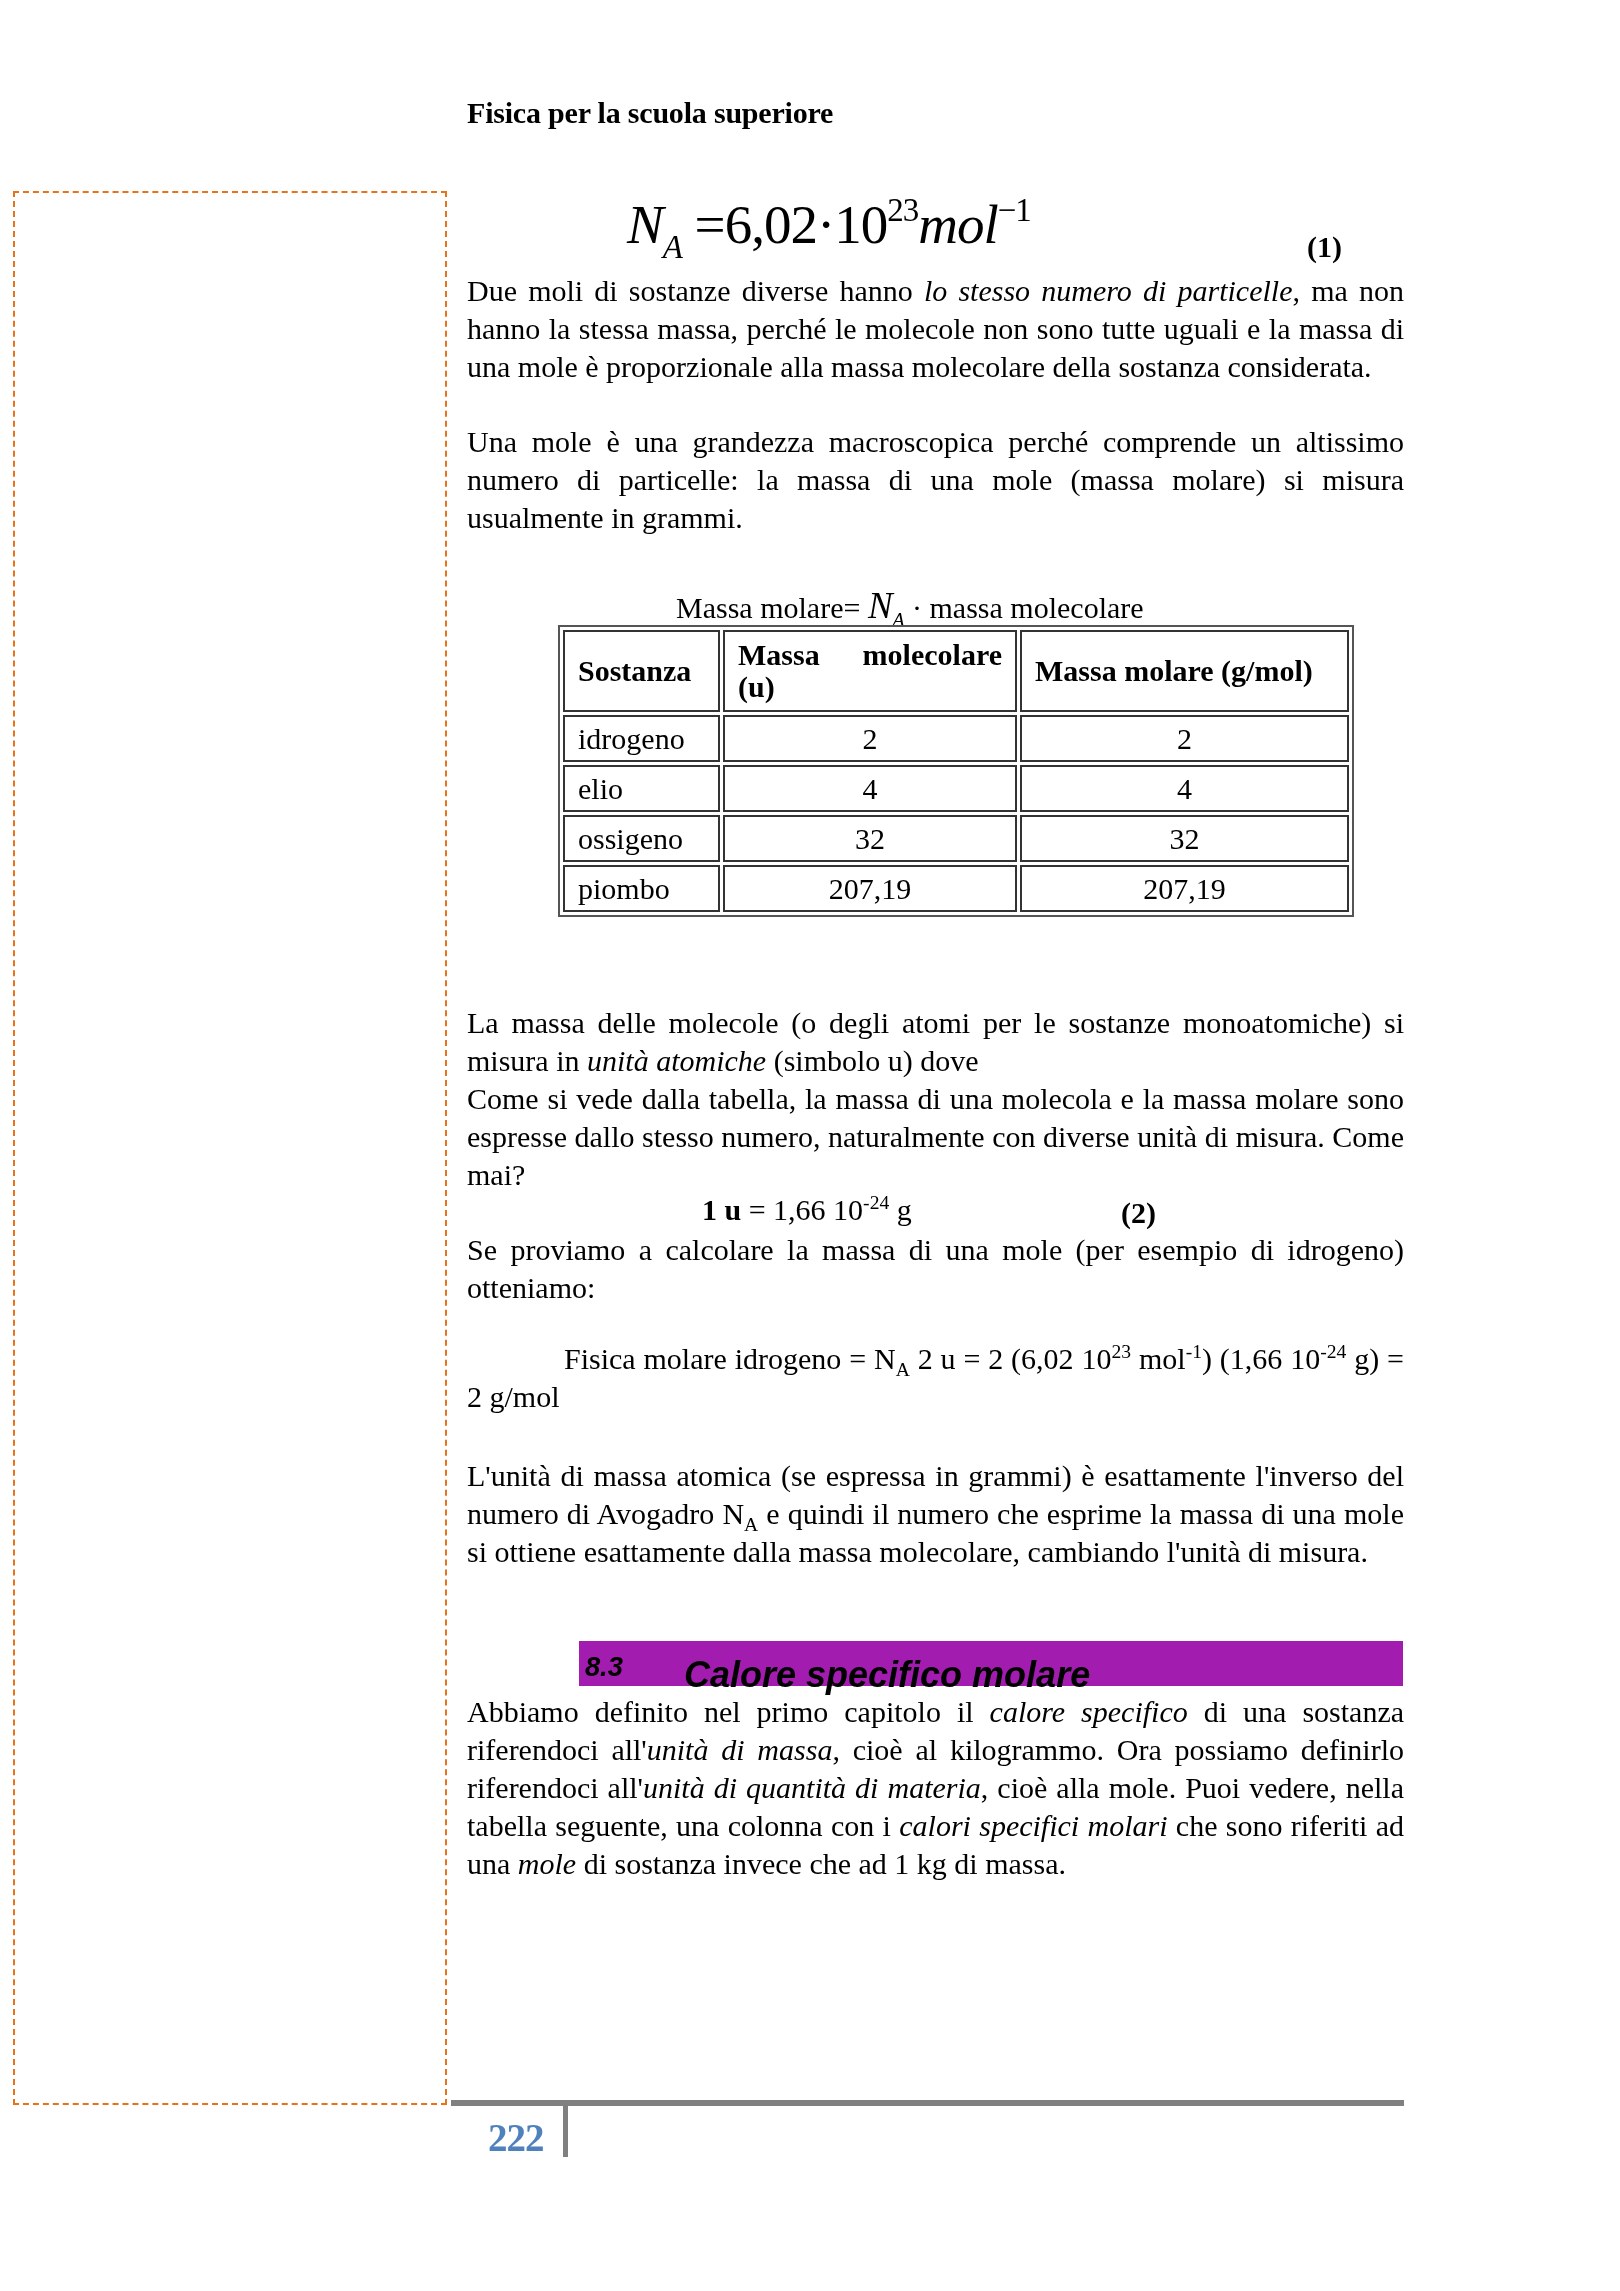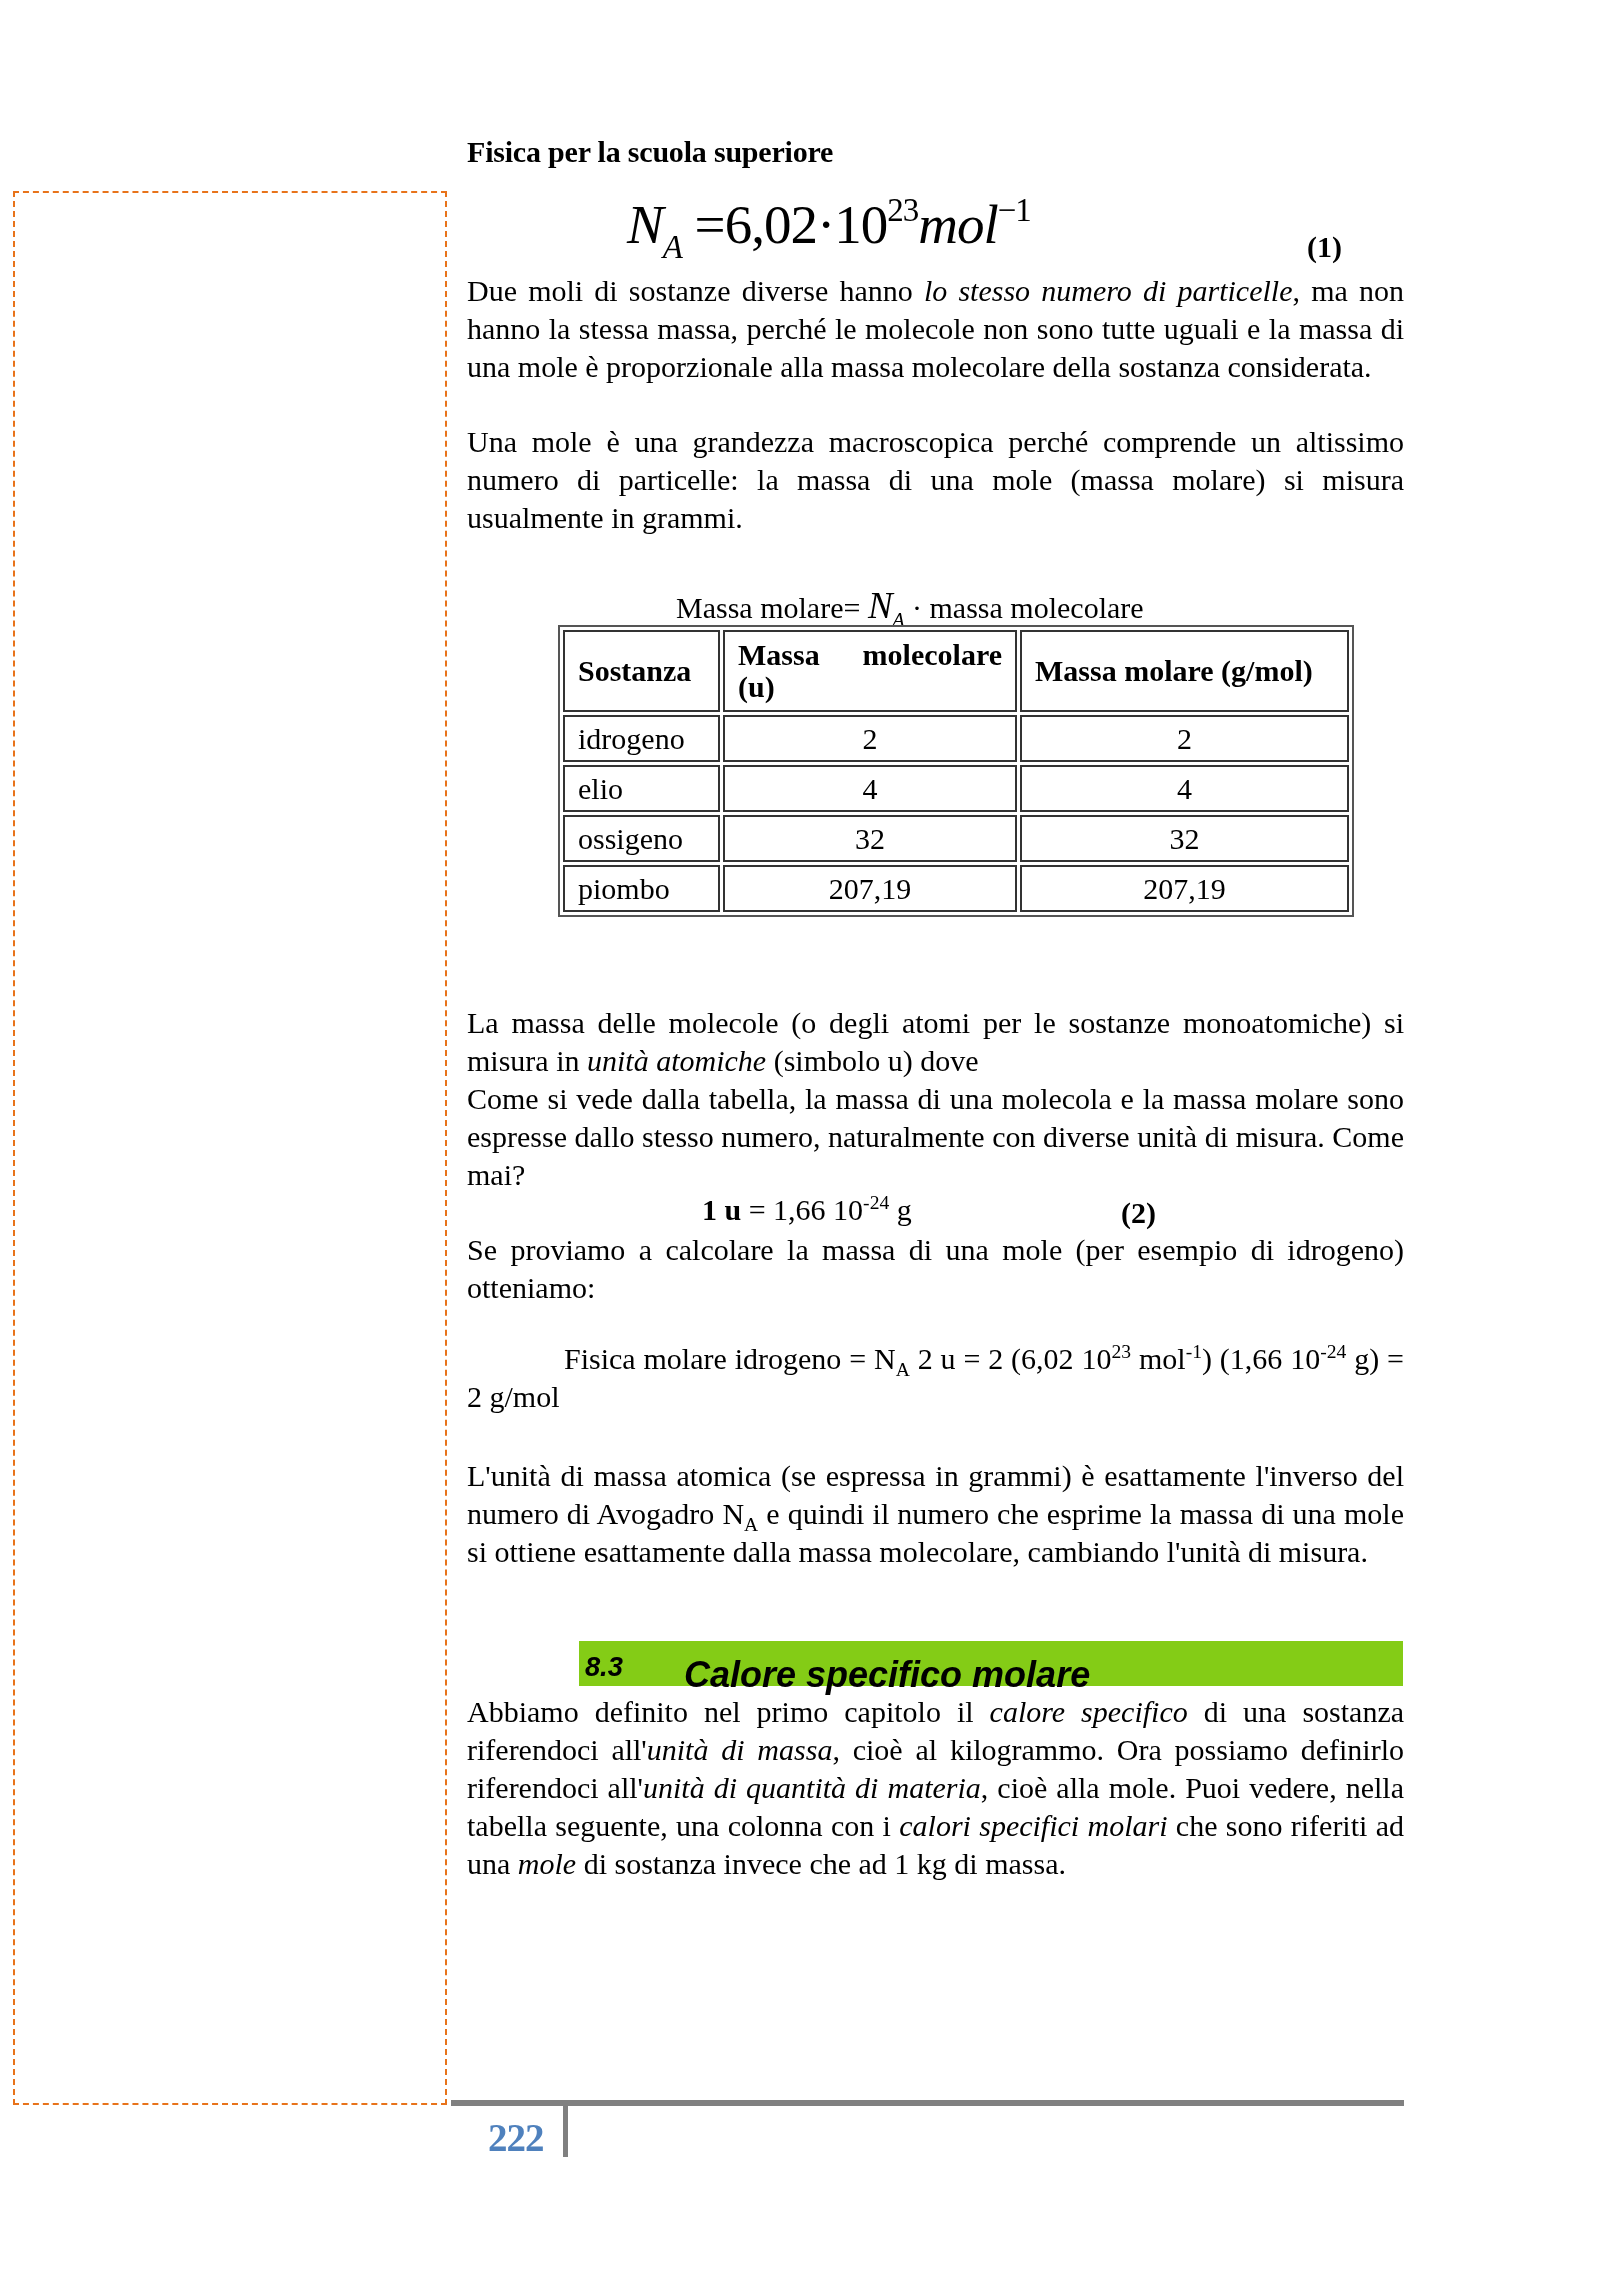--- a/index.html
+++ b/index.html
@@ -1,20 +1,20 @@
 <!DOCTYPE html>
 <html><head>
 <meta charset="utf-8">
 <style>
   html, body { margin: 0; padding: 0; background: #ffffff; }
   body { width: 1620px; height: 2292px; position: relative; overflow: hidden;
          font-family: "Liberation Serif", "DejaVu Serif", serif; color: #000; }
 
   .running-head { position: absolute; left: 467px; top: 96px; font-size: 30px; font-weight: bold;
-                  letter-spacing: -0.2px; margin-top: 39px; }
+                  letter-spacing: -0.2px; }
 
   .margin-box { position: absolute; left: 12.7px; top: 191px; width: 434px; height: 1914px;
                 border: 2.9px dashed #e8731a; border-right-style: dashed; box-sizing: border-box; }
   .para { font-size: 30px; line-height: 38px; text-align: justify; margin: 0; }
   .para i { font-style: italic; }
 
   .eq1 { position: absolute; left: 627px; top: 192px; font-size: 55px; font-style: italic;
          font-family: "Liberation Serif", serif; letter-spacing: -1px; white-space: nowrap; }
   .eq1 .up { font-style: normal; }
   .eq1 sub { font-size: 33px; vertical-align: -15.7px; }
@@ -43,21 +43,21 @@
   .eq2 sup { font-size: 19.6px; }
   .eq2-num { position: absolute; left: 1121px; top: 1196px; font-size: 30px; font-weight: bold; }
   #p4 { position: absolute; left: 467px; top: 1231px; width: 937px; }
   #p5 { position: absolute; left: 467px; top: 1340px; width: 937px; text-indent: 97px; }
   #p5 sup { font-size: 19.6px; line-height: 0; }
   #p5 sub { font-size: 19.6px; line-height: 0; }
   #p6 { position: absolute; left: 467px; top: 1457px; width: 937px; }
   #p6 sub { font-size: 19.6px; line-height: 0; }
 
   .section-head { position: absolute; left: 579px; top: 1641px; width: 824px; height: 45px;
-                  background: #84cc16; font-family: "Liberation Sans", "DejaVu Sans", sans-serif;
+                  background: #a21caf; font-family: "Liberation Sans", "DejaVu Sans", sans-serif;
                   font-weight: bold; font-style: italic; color: #000; white-space: nowrap; }
   .section-head .num { position: absolute; left: 5.9px; top: 9.8px; font-size: 27.4px; }
   .section-head .title { position: absolute; left: 105px; top: 13px; font-size: 36px; }
 
   #p7 { position: absolute; left: 467px; top: 1693px; width: 937px; }
 
   .footer-rule { position: absolute; left: 451px; top: 2100px; width: 953px; height: 5.9px; background: #808080; }
   .footer-tick { position: absolute; left: 563px; top: 2100px; width: 4.9px; height: 57px; background: #808080; }
   .page-number { position: absolute; left: 488px; top: 2115px; font-size: 39px; font-weight: bold;
                  color: #4f81bd; letter-spacing: -1px; }

